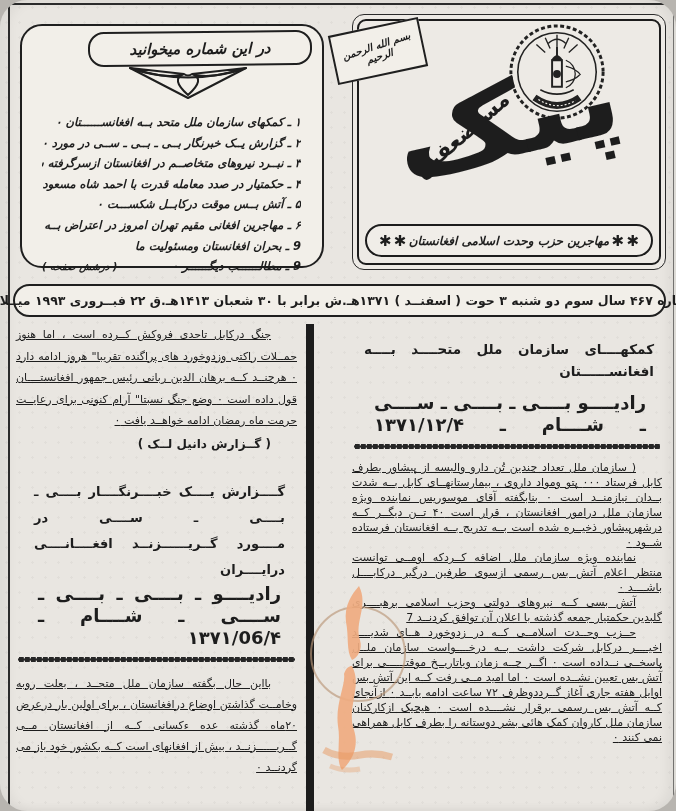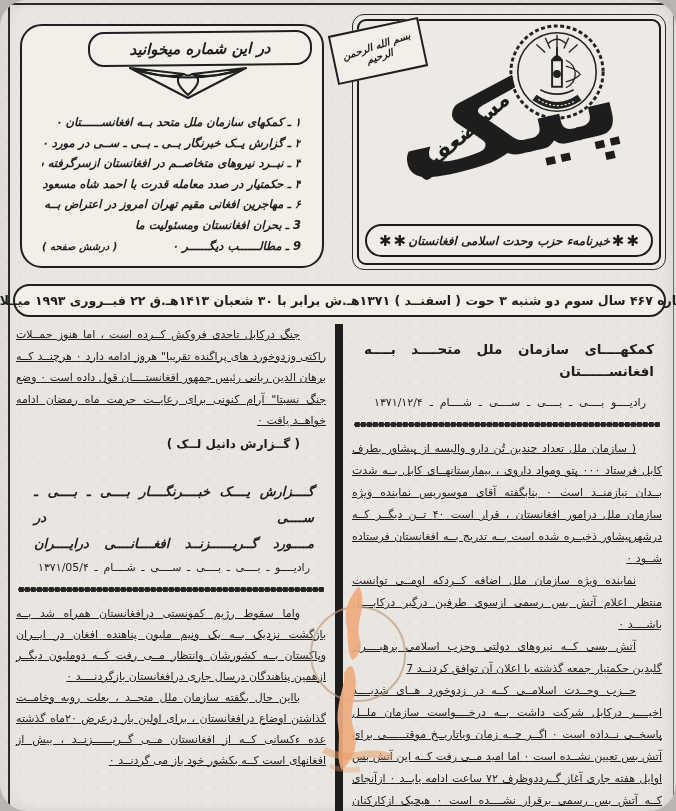--- a/index.html
+++ b/index.html
@@ -58,37 +58,37 @@
   .bismillah span{display:block;font-size:10px;font-weight:bold;font-style:italic;transform:rotate(-6deg);}
 
   
   .datebar{position:absolute;left:13px;top:284px;width:653px;height:33px;
     border:2px solid #1f1f1f;border-radius:17px;background:#f2efe9;
     display:flex;align-items:center;justify-content:center;
     font-size:12.5px;font-weight:bold;white-space:nowrap;box-sizing:border-box;}
 
   
   .cols{position:absolute;left:12px;right:10px;top:322px;bottom:0;display:flex;overflow:hidden;}
-  .col-main{width:320px;box-sizing:border-box;padding:0 4px 0 6px;}
+  .col-main{width:320px;box-sizing:border-box;padding:0 4px 0 6px;margin-left:29px;}
   .col-divider{width:8px;background:#1c1c1c;margin:2px 3px 0 3px;}
   .col-second{flex:1;box-sizing:border-box;padding:2px 6px 0 4px;}
 
   .headline{font-size:13.5px;font-weight:bold;text-align:justify;text-align-last:justify;
     margin:16px 8px 10px 12px;line-height:22px;}
   .headline2{font-size:13px;font-weight:bold;text-align:justify;text-align-last:justify;
-    margin:0 12px 0 18px;line-height:26px;font-style:italic;}
-  .source-line{font-size:11px;font-weight:normal;text-align:justify;text-align-last:justify;
+    margin:0 12px 0 18px;line-height:26px;}
+  .source-line{font-size:18px;font-weight:bold;text-align:justify;text-align-last:justify;
     margin:0 16px 6px 22px;line-height:22px;}
   .chain{height:9px;margin:2px 2px 9px 2px;
     background-image:
       radial-gradient(circle at 3px 4.5px,#262626 2.5px,transparent 3px),
       radial-gradient(circle at 6px 4.5px,#555 2.4px,transparent 2.9px);
     background-size:6px 9px;background-repeat:repeat-x;background-position:0 0;}
   .body-text p{margin:0;font-size:11px;text-align:justify;text-indent:26px;text-decoration:underline;}
-  .col-main .body-text p{line-height:22px;}
+  .col-main .body-text p{line-height:15px;}
   .lead-par p{line-height:21.5px;}
   .a2-pars p{line-height:21px;}
   .byline{font-size:12px;font-weight:bold;text-align:right;margin:2px 26px 0 0;line-height:21px;}
   .gap{height:24px;}
 
   
   .stain{position:absolute;left:296px;top:580px;width:132px;height:226px;z-index:6;pointer-events:none;direction:ltr;}
 </style>
 </head>
 <body>
@@ -105,22 +105,23 @@
     </div>
     <svg class="toc-arrow" width="124" height="38" viewBox="0 0 124 38">
       <path d="M4,3 Q40,15 58,9 Q44,14 62,30 Q80,14 66,9 Q84,15 120,3 L66,9 Q62,12 58,9 Z" fill="#f2efe9" stroke="#1f1f1f" stroke-width="2" stroke-linejoin="round"></path>
       <path d="M4,3 Q62,22 120,3 L62,33 Z" fill="none" stroke="#1f1f1f" stroke-width="2" stroke-linejoin="round"></path>
     </svg>
     <ul class="toc-list">
       <li>۱ ـ کمکهای سازمان ملل متحد بــه افغانســــــتان ۰</li>
       <li>۲ ـ گزارش یــک خبرنگار بــی ـ بــی ـ ســی در مورد ۰۰۰۰۰۰۰</li>
       <li>۳ ـ نبــرد نیروهای متخاصــم در افغانستان ازسرگرفته شد ۰</li>
       <li>۴ ـ حکمتیار در صدد معامله قدرت با احمد شاه مسعود ۰۰۰</li>
+      <li>۵ ـ آتش بــس موقت درکابــل شکســـت ۰</li>
       <li>۶ ـ مهاجرین افغانی مقیم تهران امروز در اعتراض بــه ۰۰۰۰۰</li>
-      <li>3 ـ بحران افغانستان ومسئولیت ما</li>
+      <li>9 ـ بحران افغانستان ومسئولیت ما</li>
       <li class="toc-row-last">
         <span>9 ـ مطالــــــب دیگــــــر ۰</span>
         <span class="toc-note">( درشش صفحه )</span>
       </li>
     </ul>
   </section>
 
   <section class="masthead">
     <div class="masthead-inner">
       <svg class="emblem" viewBox="0 0 100 104">
@@ -135,21 +136,21 @@
         <path d="M59,38 a15,15 0 0 1 0,28 M59,44 q11,3 15,9 M59,60 q9,-2 14,-7" fill="none" stroke="#222" stroke-width="1.3"></path>
         <path d="M33,68 q17,9 34,0" fill="none" stroke="#222" stroke-width="1.6"></path>
         <path d="M27,76 q23,16 46,0" fill="none" stroke="#222" stroke-width="7"></path>
         <path d="M31,78 q19,12 38,1" fill="none" stroke="#efede8" stroke-width="1.2" stroke-dasharray="2 2"></path>
       </svg>
       <div class="title-secondary">مستضعفین</div>
       <div class="title-main">پیک</div>
       <div class="masthead-oval">
         <span class="star">✱</span>
         <span class="star">✱</span>
-        <span class="masthead-subtitle">خبرنامهء حزب وحدت اسلامی افغانستان</span>
+        <span class="masthead-subtitle">مهاجرین حزب وحدت اسلامی افغانستان</span>
         <span class="star">✱</span>
         <span class="star">✱</span>
       </div>
     </div>
   </section>
 
   <div class="bismillah">
     <span>بسم الله الرحمن الرحیم</span>
   </div>
 
@@ -174,24 +175,23 @@
     <div class="col-divider"></div>
 
     <section class="col-second">
       <div class="body-text lead-par">
         <p>جنگ درکابل تاحدی فروکش کــرده است ، اما هنوز حمــلات راکتی وزدوخورد های پراگنده تقریبا" هروز ادامه دارد ۰ هرچنــد کــه برهان الدین ربانی رئیس جمهور افغانستــــان قول داده است ۰ وضع جنگ نسبتا" آرام کنونی برای رعایــت حرمت ماه رمضان ادامه خواهــد یافت ۰</p>
       </div>
       <div class="byline">( گــزارش دانیل لــک )</div>
       <div class="gap"></div>
       <h2 class="headline2">گــــزارش یــــک خبــــرنگــــار بــــی ـ بــــی ـ ســــی در</h2>
       <h2 class="headline2">مــــورد گــریــــــزنــد افغــــانــــی درایــــران</h2>
-      <div class="source-line">رادیــــو ـ بــــی ـ بــــی ـ ســــی ـ شــــام ـ ۱۳۷۱/05/۴</div>
+      <div class="source-line">رادیــــو ـ بــــی ـ بــــی ـ ســــی ـ شــــام ـ ۱۳۷۱/06/۴</div>
       <div class="chain"></div>
       <div class="body-text a2-pars">
-        <p>واما سقوط رژیم کمونستی درافغانستان همراه شد بــه بازگشت نزدیک بــه یک ونیم ملیون پناهنده افغان در ایــران وپاکستان بــه کشورشان وانتظار مــی رفت کــه دوملیون دیگــر ازهمین پناهندگان درسال جاری درافغانستان بازگردنــــد ۰</p>
         <p>بااین حال بگفته سازمان ملل متحــد ، بعلت روبه وخامــت گذاشتن اوضاع درافغانستان ، برای اولین بار درعرض ۲۰ماه گذشته عده ءکسانی کــه از افغانستان مــی گــریــــــزنــد ، بیش از افغانهای است کــه بکشور خود باز می گردنــد ۰</p>
 
       </div>
     </section>
   </main>
 
   <svg class="stain" viewBox="0 0 132 226">
     <circle cx="62" cy="74" r="47" fill="none" stroke="rgba(186,150,120,0.65)" stroke-width="2"></circle>
     <path d="M63,6 C73,26 58,42 64,60 C67,70 61,78 56,80 C50,71 53,56 50,42 C48,25 56,14 63,6 Z" fill="#efab80" opacity="0.92"></path>
     <path d="M56,86 C67,106 50,128 58,150 C63,166 57,180 46,190 C39,179 45,162 42,146 C39,124 50,104 48,94 C50,88 53,86 56,86 Z" fill="#efab80" opacity="0.92"></path>

